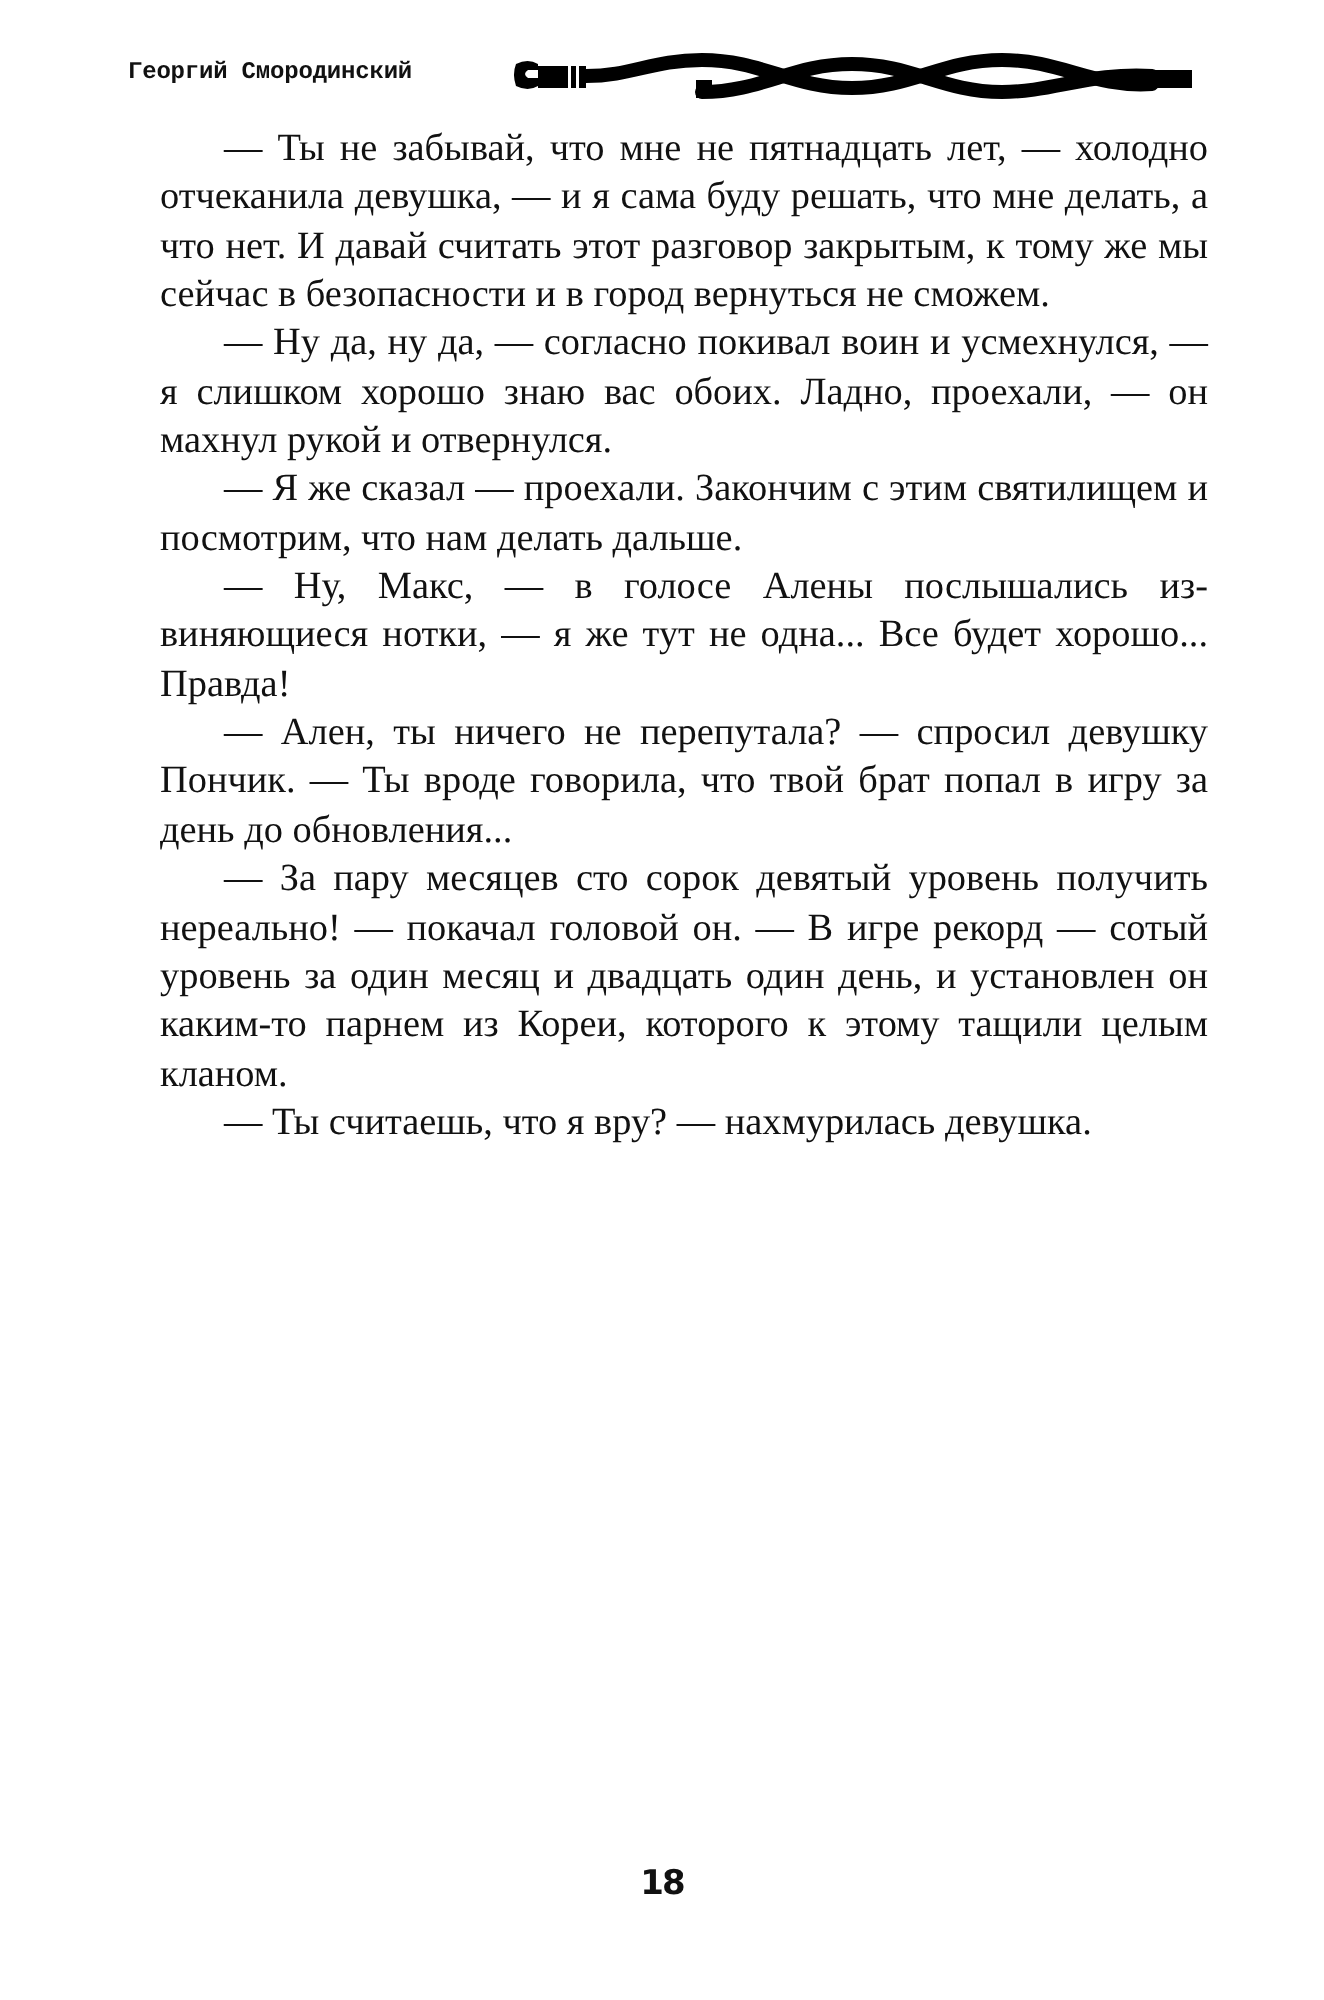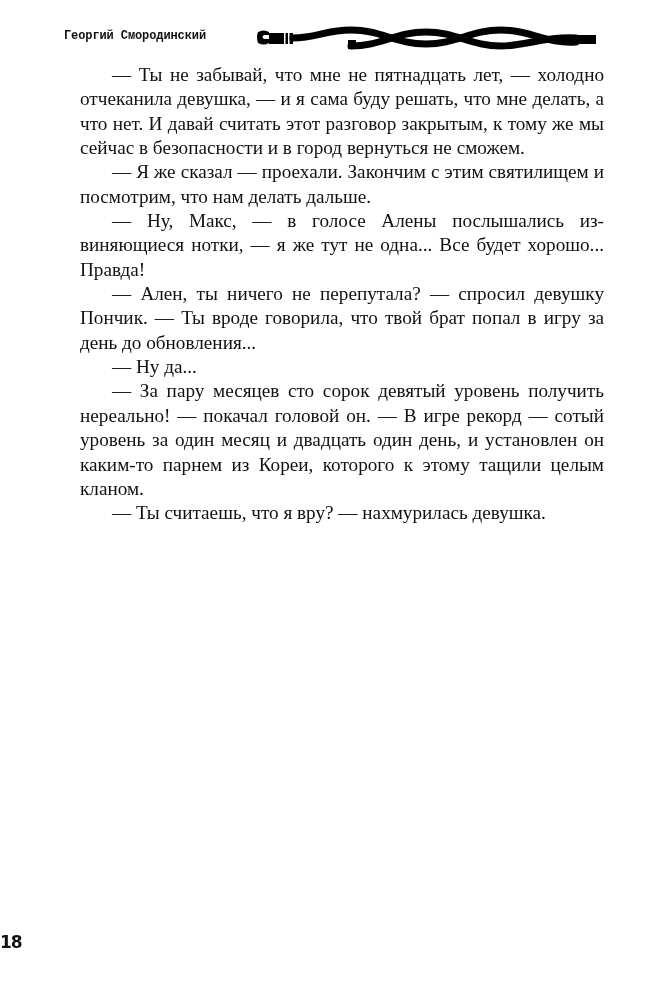--- a/index.html
+++ b/index.html
@@ -2,21 +2,21 @@
 <html><head>
 <meta charset="utf-8">
 <style>
   html, body { margin: 0; padding: 0; background: #ffffff; }
   body { width: 662px; height: 1000px; position: relative; overflow: hidden; font-family: "Liberation Serif", "DejaVu Serif", serif; color: #111; }
   .header { position: absolute; left: 64px; top: 26px; width: 540px; height: 26px; }
   .running-head { position: absolute; left: 0; top: 3px; font-family: Liberation Mono, monospace; font-weight: bold; font-size: 12px; letter-spacing: -0.1px; }
   .ornament { position: absolute; left: 192px; top: 0; width: 346px; height: 26px; }
   .body-text { position: absolute; left: 80px; top: 63px; width: 524px; font-size: 19.2px; line-height: 24.35px; text-align: justify; }
   .body-text p { margin: 0; text-indent: 32px; hyphens: manual; }
-  .page-number { position: absolute; left: 0; width: 662px; top: 932px; font-family: "DejaVu Sans", sans-serif; font-weight: bold; font-size: 17px; letter-spacing: -1px; }
+  .page-number { position: absolute; left: 0; width: 662px; top: 932px; text-align: center; font-family: "DejaVu Sans", sans-serif; font-weight: bold; font-size: 17px; letter-spacing: -1px; }
 </style>
 </head>
 <body>
 
 <div class="header">
   <span class="running-head">Георгий Смородинский</span>
   <svg class="ornament" viewBox="0 0 346 26" xmlns="http://www.w3.org/2000/svg">
 
     <path d="M2 6 Q8 3 13 6 L13 9 L8 9 Q5 11 8 13 L13 13 L13 17 Q8 20 2 17 Q0 11 2 6 Z" fill="#000"></path>
     <rect x="13" y="7" width="24" height="11" fill="#000"></rect>
@@ -25,21 +25,21 @@
 
     <path d="M37 12 C 60 12, 70 4, 95 4 C 125 4, 140 18, 170 18 C 200 18, 215 4, 245 4 C 275 4, 290 18, 320 16" stroke="#000" stroke-width="7" fill="none" stroke-linecap="round"></path>
     <path d="M95 20 C 125 20, 140 6, 170 6 C 200 6, 215 20, 245 20 C 270 20, 290 10, 320 12" stroke="#000" stroke-width="7" fill="none" stroke-linecap="round"></path>
     <rect x="92" y="14" width="8" height="9" fill="#000"></rect>
     <rect x="318" y="9" width="22" height="9" fill="#000"></rect>
   </svg>
 </div>
 
 <div class="body-text">
   <p>— Ты не забывай, что мне не пятнадцать лет, — холодно отчеканила девушка, — и я сама буду ре­шать, что мне делать, а что нет. И давай считать этот разговор закрытым, к тому же мы сейчас в безопас­ности и в город вернуться не сможем.</p>
+  <p>— Ну да, ну да, — согласно покивал воин и ус­мехнулся, — я слишком хорошо знаю вас обоих. Ладно, проехали, — он махнул рукой и отвернулся.</p>
   <p>— Я же сказал — проехали. Закончим с этим святилищем и посмотрим, что нам делать дальше.</p>
   <p>— Ну, Макс, — в голосе Алены послышались из­виняющиеся нотки, — я же тут не одна... Все будет хорошо... Правда!</p>
   <p>— Ален, ты ничего не перепутала? — спросил девушку Пончик. — Ты вроде говорила, что твой брат попал в игру за день до обновления...</p>
-  <p>— Ну да...</p>
   <p>— За пару месяцев сто сорок девятый уровень получить нереально! — покачал головой он. — В игре рекорд — сотый уровень за один месяц и двадцать один день, и установлен он каким-то пар­нем из Кореи, которого к этому тащили целым кла­ном.</p>
   <p>— Ты считаешь, что я вру? — нахмурилась де­вушка.</p>
 </div>
 
 <div class="page-number">18</div>
 
 </body></html>

